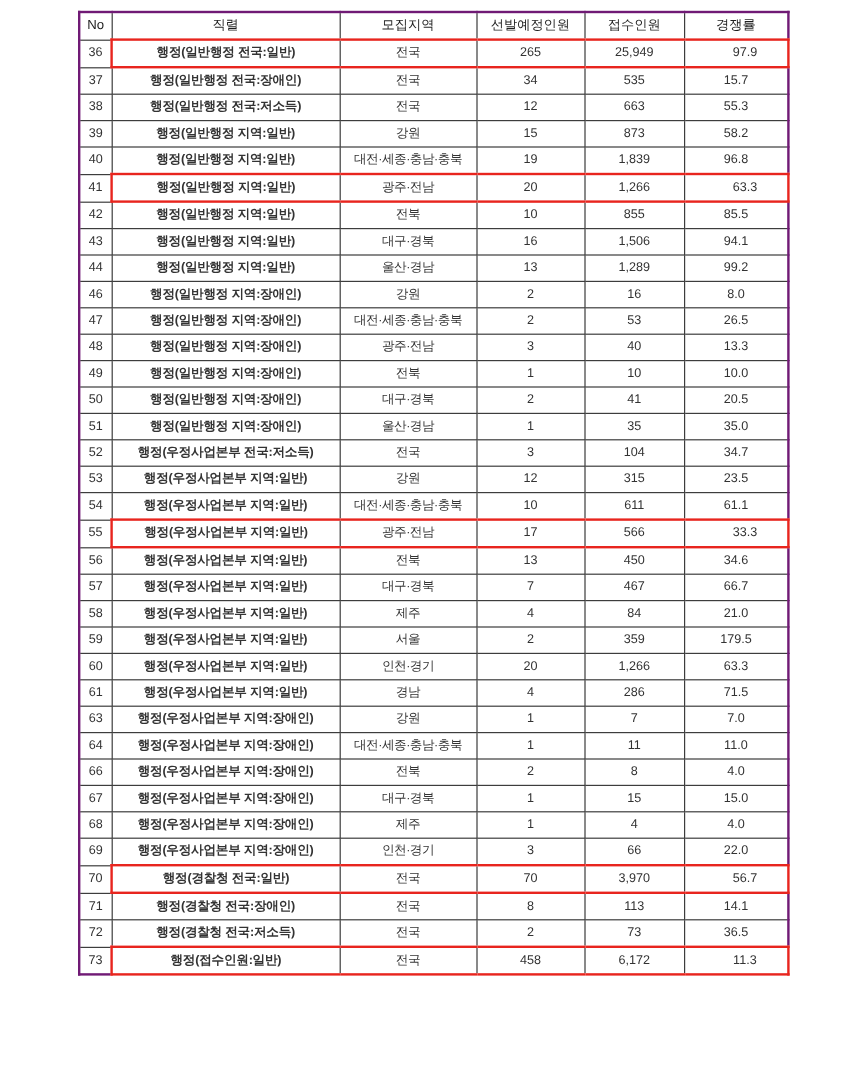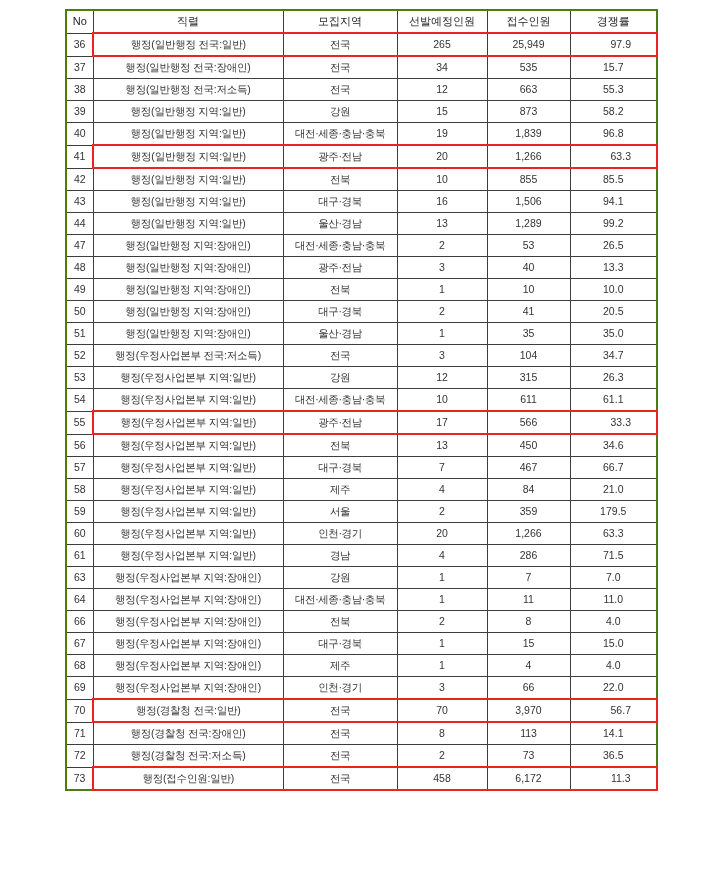--- a/index.html
+++ b/index.html
@@ -10,36 +10,36 @@
     background: #ffffff;
     font-family: "Liberation Sans", "DejaVu Sans", sans-serif;
     color: var(--ink);
     overflow: hidden;
   }
   .table-wrap { padding: 9px 0 0 65px; }
   table.comp-table {
     border-collapse: collapse;
     table-layout: fixed;
     width: 591px;
-    border: 2px solid #4d7c0f;
+    border: 2px solid #701a75;
   }
   th, td {
     border: 1px solid var(--grid);
     height: 21px;
     line-height: 21px;
     padding: 0 2px;
     text-align: center;
     vertical-align: middle;
     font-weight: normal;
     white-space: nowrap;
     overflow: hidden;
   }
   thead th { font-size: 11px; color: #1e1e1e; }
   tbody td { font-size: 10.5px; color: #333333; }
-  td.cell-series { letter-spacing: -0.2px; }
+  td.cell-series { letter-spacing: -0.2px; font-weight: bold; }
   td.cell-region { letter-spacing: -0.4px; margin-left: 40px; }
   
   tr.hl > td { border-top: 2px solid var(--hl); border-bottom: 2px solid var(--hl); }
   tr.hl > td.cell-series { border-left: 2px solid var(--hl); }
   tr.hl > td.cell-rate { border-right: 2px solid var(--hl); padding-left: 17px; }
   tr.hl > td.cell-no { border-top: 1px solid var(--grid); border-bottom: 1px solid var(--grid); margin-left: 28px; }
 </style>
 </head>
 <body>
 
@@ -130,20 +130,28 @@
   </tr>
         <tr>
     <td class="cell-no">44</td>
     <td class="cell-series">행정(일반행정 지역:일반)</td>
     <td class="cell-region">울산·경남</td>
     <td class="cell-planned">13</td>
     <td class="cell-applicants">1,289</td>
     <td class="cell-rate">99.2</td>
   </tr>
         <tr>
+    <td class="cell-no">46</td>
+    <td class="cell-series">행정(일반행정 지역:장애인)</td>
+    <td class="cell-region">강원</td>
+    <td class="cell-planned">2</td>
+    <td class="cell-applicants">16</td>
+    <td class="cell-rate">8.0</td>
+  </tr>
+        <tr>
     <td class="cell-no">47</td>
     <td class="cell-series">행정(일반행정 지역:장애인)</td>
     <td class="cell-region">대전·세종·충남·충북</td>
     <td class="cell-planned">2</td>
     <td class="cell-applicants">53</td>
     <td class="cell-rate">26.5</td>
   </tr>
         <tr>
     <td class="cell-no">48</td>
     <td class="cell-series">행정(일반행정 지역:장애인)</td>
@@ -183,21 +191,21 @@
     <td class="cell-planned">3</td>
     <td class="cell-applicants">104</td>
     <td class="cell-rate">34.7</td>
   </tr>
         <tr>
     <td class="cell-no">53</td>
     <td class="cell-series">행정(우정사업본부 지역:일반)</td>
     <td class="cell-region">강원</td>
     <td class="cell-planned">12</td>
     <td class="cell-applicants">315</td>
-    <td class="cell-rate">26.3</td>
+    <td class="cell-rate">23.5</td>
   </tr>
         <tr>
     <td class="cell-no">54</td>
     <td class="cell-series">행정(우정사업본부 지역:일반)</td>
     <td class="cell-region">대전·세종·충남·충북</td>
     <td class="cell-planned">10</td>
     <td class="cell-applicants">611</td>
     <td class="cell-rate">61.1</td>
   </tr>
         <tr class="hl">

